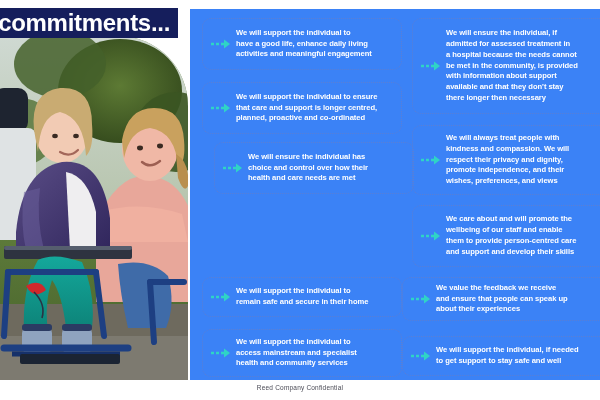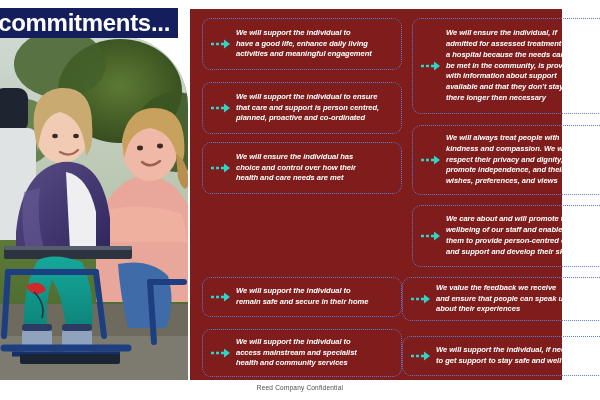--- a/index.html
+++ b/index.html
@@ -69,24 +69,23 @@
     border-top-right-radius: 70px;
     background: #6f8a4a;
   }
   .photo svg { display: block; }
 
   
   .navy-panel {
     position: absolute;
     left: 190px;
     top: 9px;
-    width: 372px;
+    width: 410px;
     height: 371px;
-    background: #7f1d1d;
-    font-style: italic;
+    background: #3b82f6;
   }
 
   .cols {
     position: absolute;
     left: 0; top: 0;
     width: 410px;
     height: 371px;
   }
 
   .col {
@@ -260,25 +259,25 @@
 
         <div class="box" style="left:12px; top:73px; width:200px; height:52px;">
           <span class="arrow-icon">
             <svg width="20" height="12" viewBox="0 0 20 12" xmlns="http://www.w3.org/2000/svg">
               <path d="M0 6 H3 M5 6 H8" stroke="#2fd4c6" stroke-width="2.4"></path>
               <path d="M10 6 H14" stroke="#2fd4c6" stroke-width="2.6"></path>
               <path d="M13 1.5 L19 6 L13 10.5 Z" fill="#2fd4c6"></path>
             </svg>
           </span>
           <span class="box-text">We will support the individual to ensure
-that care and support is person centred,
+that care and support is longer centred,
 planned, proactive and co-ordinated</span>
         </div>
 
-        <div class="box" style="left:12px; top:133px; width:200px; height:52px;justify-content:center;">
+        <div class="box" style="left:24px; top:133px; width:200px; height:52px;justify-content:center;">
           <span class="arrow-icon">
             <svg width="20" height="12" viewBox="0 0 20 12" xmlns="http://www.w3.org/2000/svg">
               <path d="M0 6 H3 M5 6 H8" stroke="#2fd4c6" stroke-width="2.4"></path>
               <path d="M10 6 H14" stroke="#2fd4c6" stroke-width="2.6"></path>
               <path d="M13 1.5 L19 6 L13 10.5 Z" fill="#2fd4c6"></path>
             </svg>
           </span>
           <span class="box-text">We will ensure the individual has
 choice and control over how their
 health and care needs are met</span>

